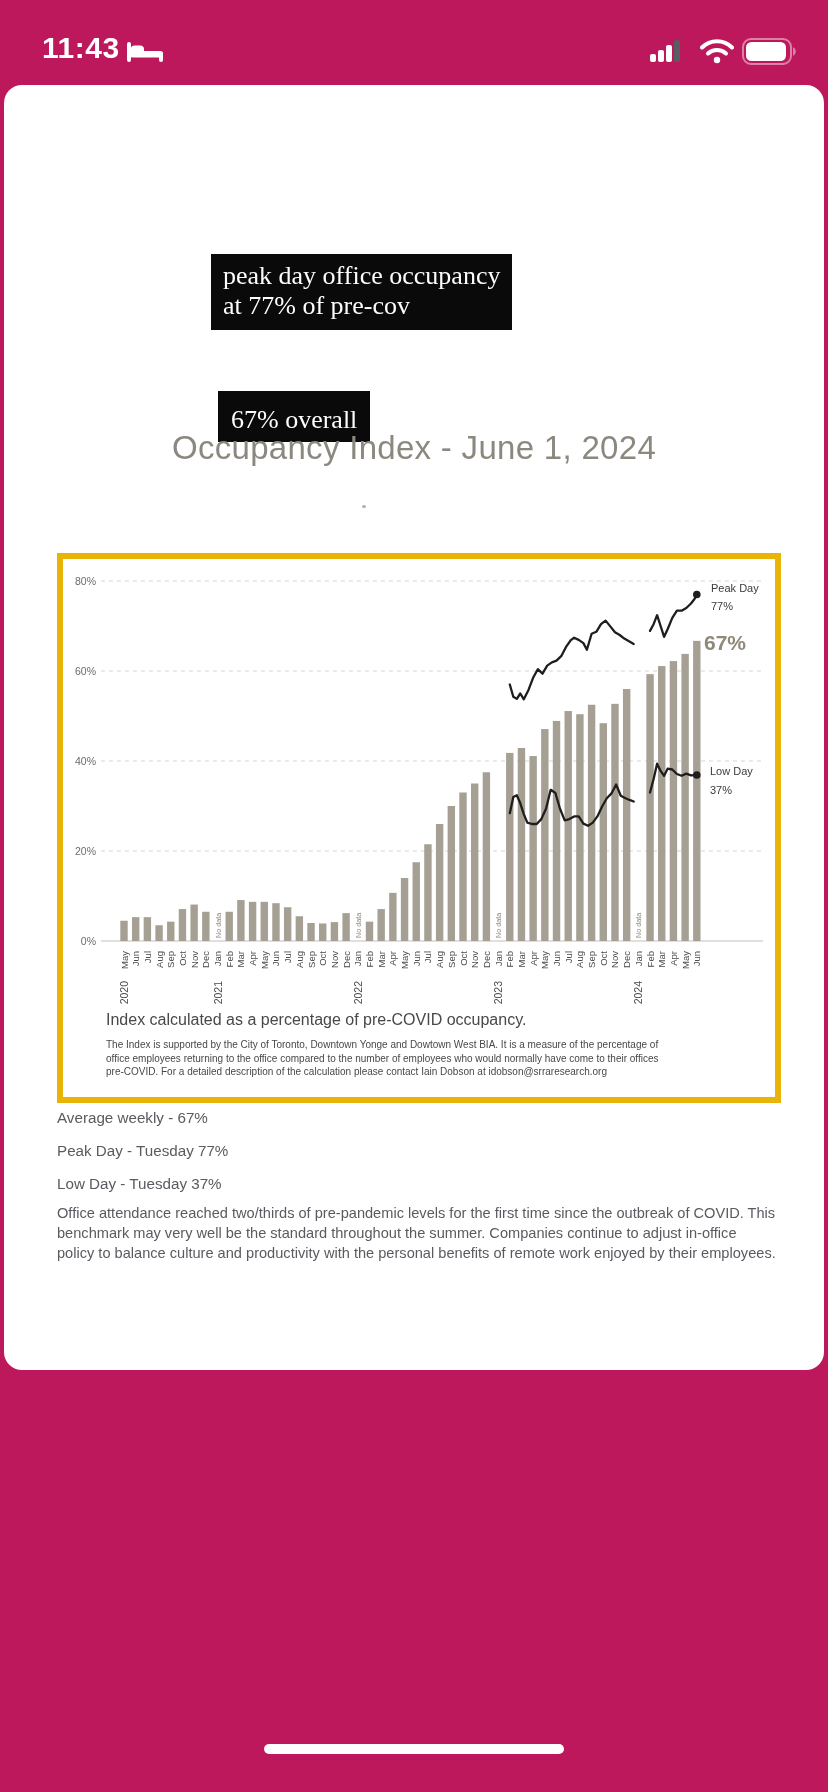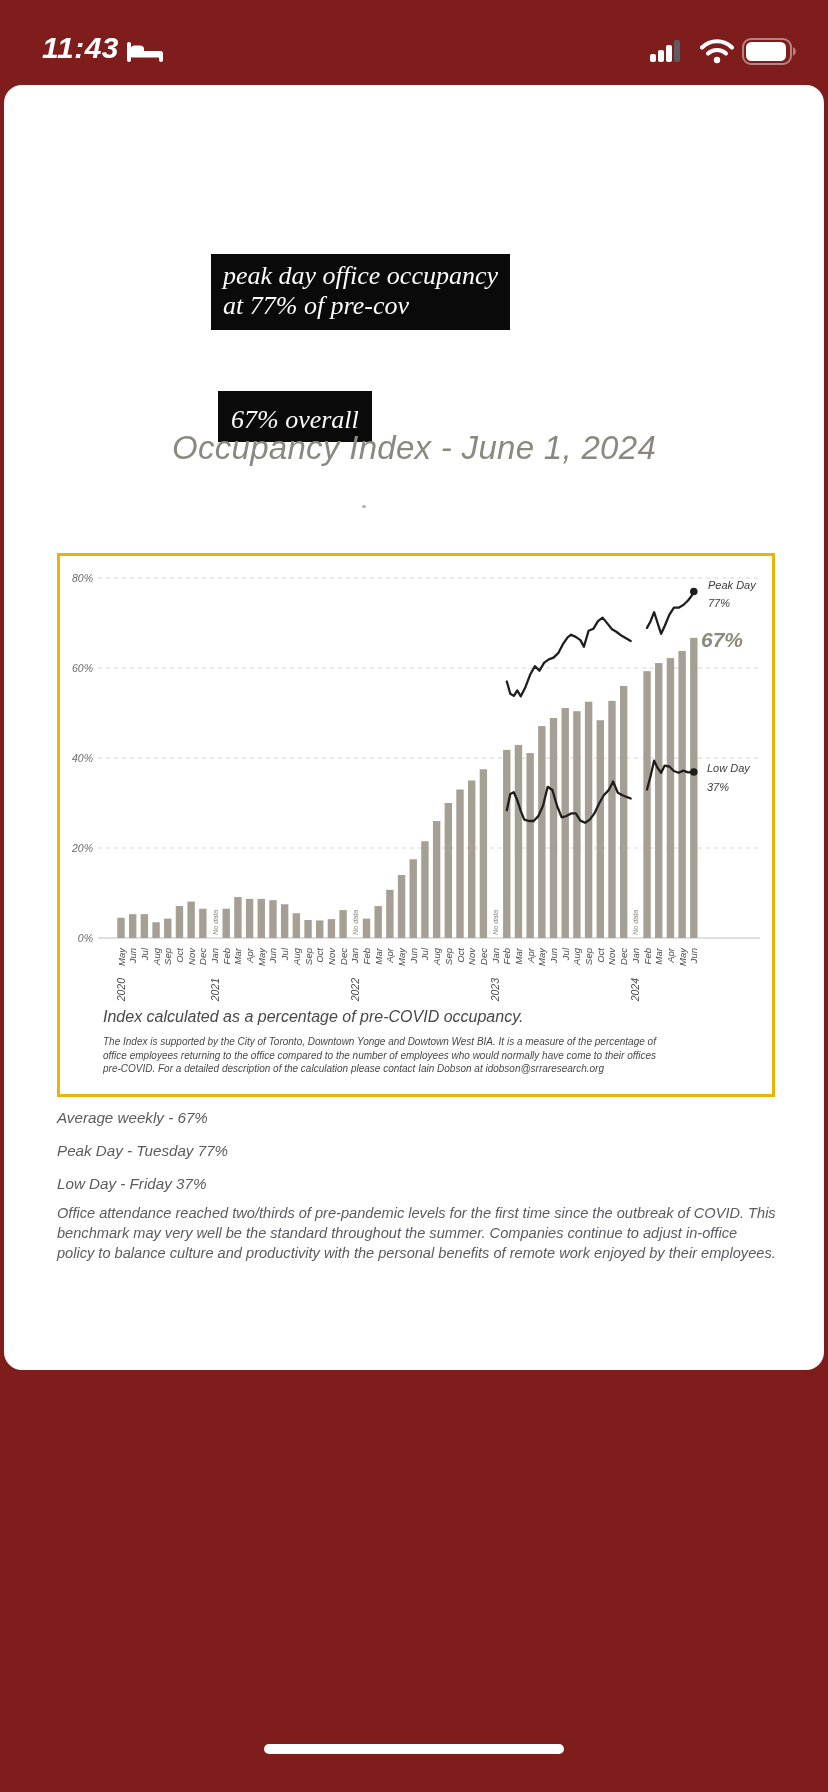--- a/index.html
+++ b/index.html
@@ -1,33 +1,33 @@
 <!DOCTYPE html>
 <html><head>
 <meta charset="utf-8">
 <style>
   html,body{margin:0;padding:0;background:#07080b;}
-  #screen{position:relative;width:828px;height:1792px;background:#7f1d1d;overflow:hidden;
-          font-family:"Liberation Sans",sans-serif;font-style:italic;}
+  #screen{position:relative;width:828px;height:1792px;background:#be185d;overflow:hidden;
+          font-family:"Liberation Sans",sans-serif;}
   .abs{position:absolute;}
   
   .time{left:42px;top:31px;color:#fff;font-size:30px;font-weight:700;letter-spacing:.5px;}
   
   .card{left:4px;top:85px;width:820px;height:1285px;background:#ffffff;border-radius:18px;overflow:hidden;}
   .band-top{left:0;top:0;width:820px;height:315px;}
   .band-mid{left:0;top:87px;width:820px;height:180px;}
   .band-bottom{left:0;top:1200px;width:820px;height:85px;}
   .overlay-box{background:#0a0a0a;color:#fdfdfd;font-family:"Liberation Serif","DejaVu Serif",serif;
                font-size:26px;line-height:30px;display:inline-block;}
   .box1{left:207px;top:169px;padding:7px 12px 9px 12px;}
   .box2{left:214px;top:306px;padding:14px 13px 7px 13px;}
   .page-title{left:0;top:344px;width:820px;text-align:center;font-size:33px;font-weight:300;
               color:#8b897f;letter-spacing:.3px;}
   .speck{left:358px;top:420px;width:4px;height:3px;background:#b3afa7;border-radius:50%;}
-  .chart-card{left:53px;top:468px;width:712px;height:538px;border:3px solid #eab308;}
+  .chart-card{left:53px;top:468px;width:712px;height:538px;border:6px solid #eab308;}
   .fn1{left:43px;top:452px;font-size:16px;color:#484848;}
   .fn2{left:43px;top:479px;width:572px;font-size:10px;line-height:13.6px;color:#484848;}
   .stat{left:53px;font-size:15.2px;color:#5b5a60;text-align:right;}
   .para{left:53px;top:1118px;width:720px;font-size:14.6px;line-height:20px;color:#5b5a60;}
   .home-indicator{left:264px;top:1744px;width:300px;height:10px;border-radius:5px;background:#fefefe;}
 </style>
 </head>
 <body>
 
 <div id="screen">
@@ -210,19 +210,19 @@
           <text x="641" y="91" font-size="21" font-weight="600" fill="#8f897a">67%</text>
           <text x="647" y="216" font-size="11" font-weight="400" fill="#3b3b3b">Low Day</text>
           <text x="647" y="235" font-size="11" font-weight="400" fill="#3b3b3b">37%</text>
         </svg>
       <div class="abs fn1">Index calculated as a percentage of pre-COVID occupancy.</div>
       <div class="abs fn2">The Index is supported by the City of Toronto, Downtown Yonge and Dowtown West BIA. It is a measure of the percentage of office employees returning to the office compared to the number of employees who would normally have come to their offices pre-COVID. For a detailed description of the calculation please contact Iain Dobson at idobson@srraresearch.org</div>
     </div>
 
     <div class="abs stat" style="top:1024px;">Average weekly - 67%</div>
     <div class="abs stat" style="top:1057px;">Peak Day - Tuesday 77%</div>
-    <div class="abs stat" style="top:1090px;">Low Day - Friday 37%</div>
+    <div class="abs stat" style="top:1090px;">Low Day - Tuesday 37%</div>
 
     <div class="abs para">Office attendance reached two/thirds of pre-pandemic levels for the first time since the outbreak of COVID. This benchmark may very well be the standard throughout the summer. Companies continue to adjust in-office policy to balance culture and productivity with the personal benefits of remote work enjoyed by their employees.</div>
   </div>
 
   <div class="abs home-indicator"></div>
 </div>
 
 </body></html>

